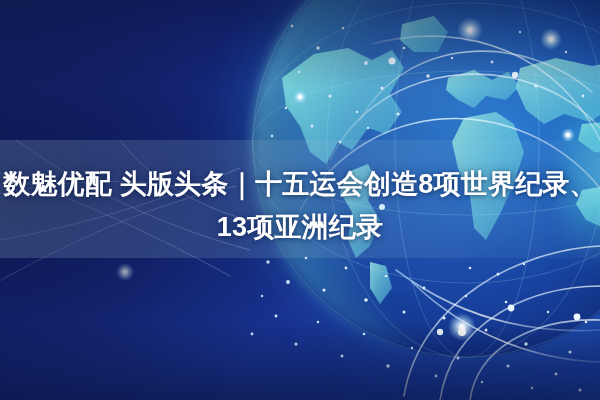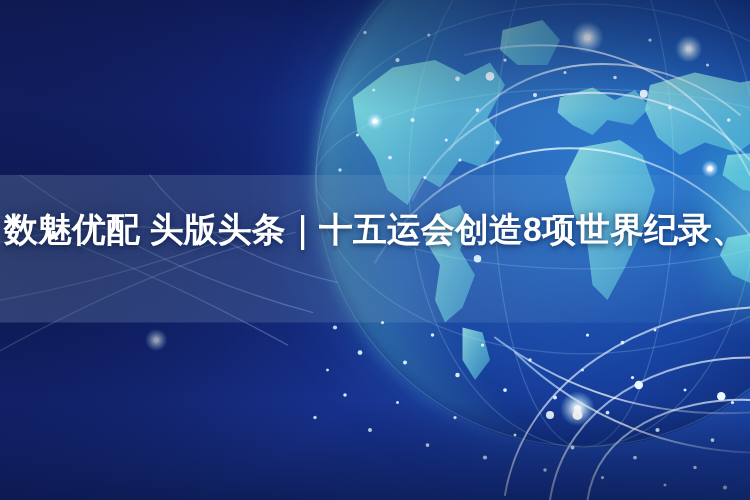--- a/index.html
+++ b/index.html
@@ -319,15 +319,16 @@
       <circle cx="498" cy="274" r="1.5"></circle>
         <circle cx="524" cy="264" r="1.2"></circle>
     </g>
   </svg>
 
   <div class="vignette"></div>
   <div class="band"></div>
 
   <div class="headline">
     <span class="ln">数魅优配 头版头条｜十五运会创造8项世界纪录、</span>
+    <span class="ln">13项亚洲纪录</span>
   </div>
 
 </div>
 
 </body></html>

